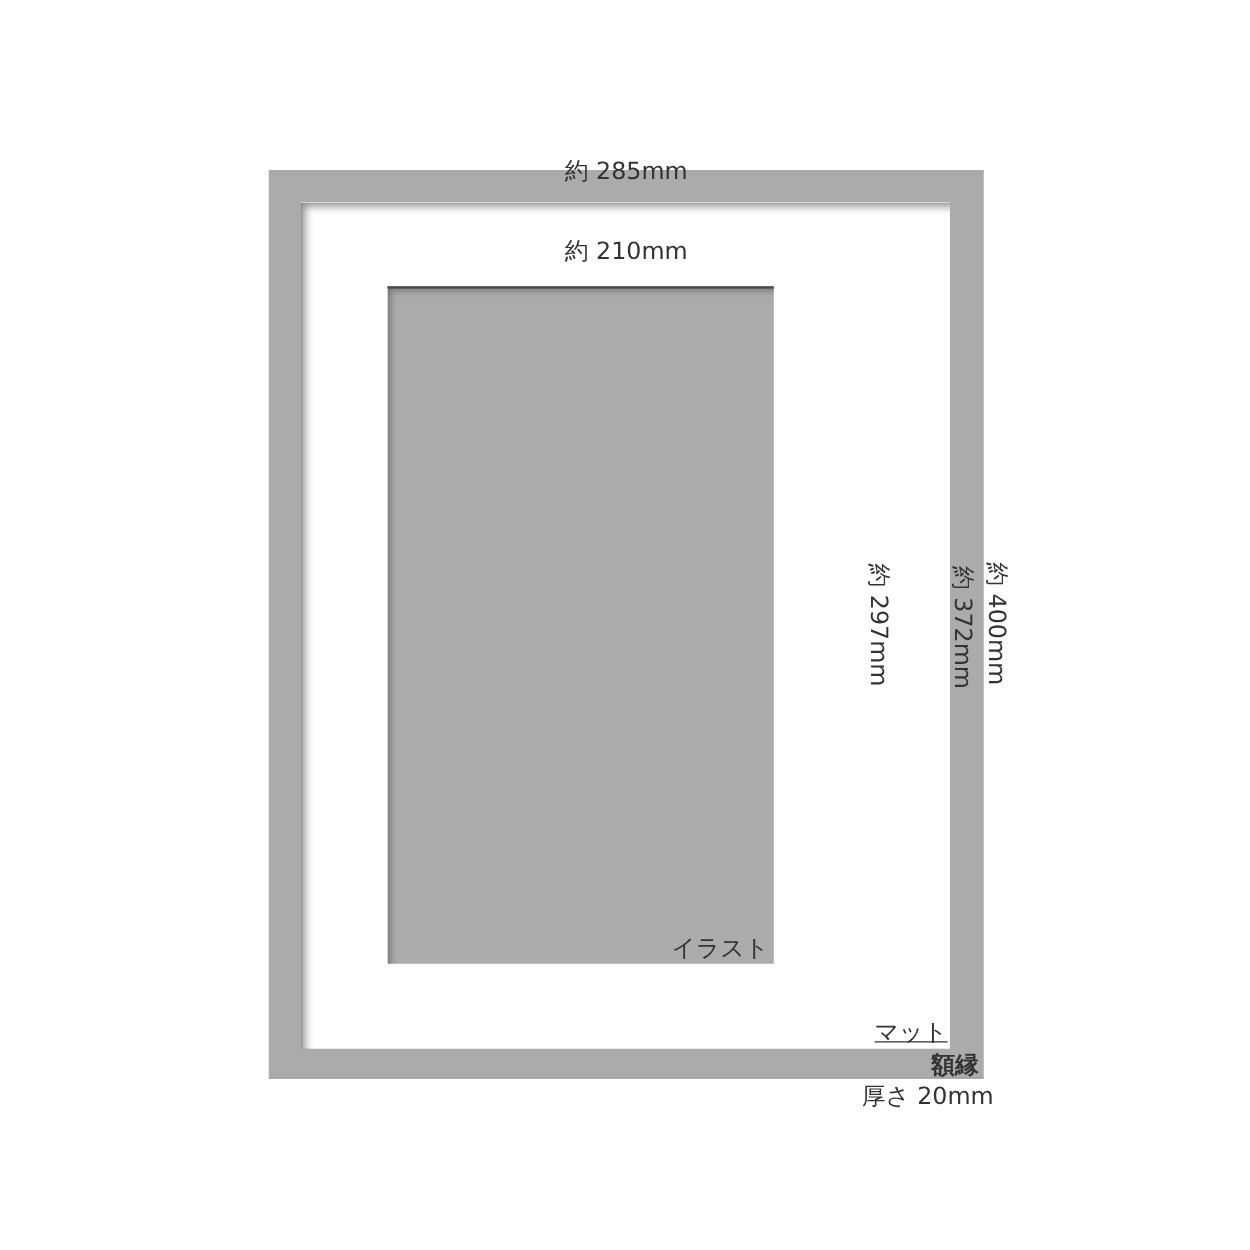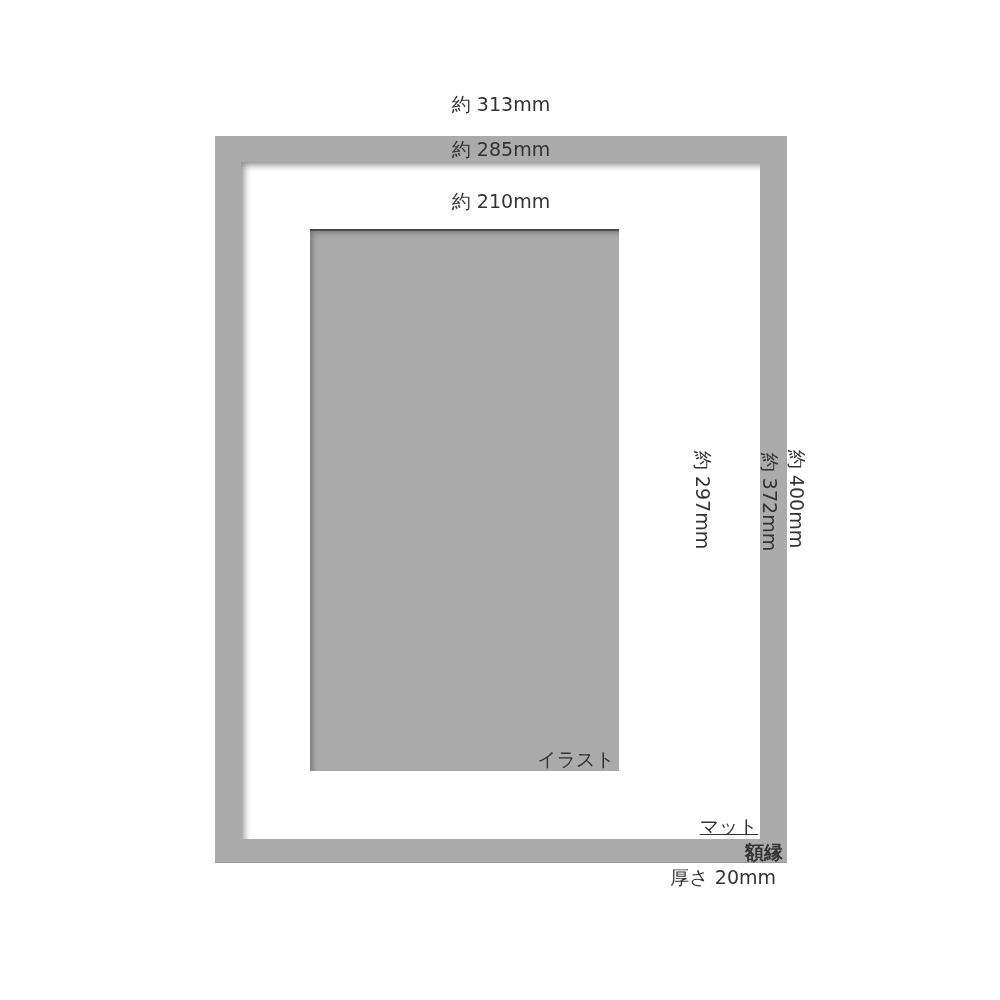--- a/index.html
+++ b/index.html
@@ -46,43 +46,42 @@
     background: var(--gray);
     border-top: 2px solid var(--edge);
     box-shadow: inset 4px 3px 6px -2px rgba(0,0,0,0.35);
   }
 
   .label { white-space: nowrap; line-height: 22px; }
   .center { text-align: center; }
   .right  { text-align: right; }
 
   .outer-width-label  { left: 215px; top: 93px;  width: 572px; }
-  .mat-width-label    { left: 215px; top: 138px; width: 572px; }
+  .mat-width-label    { left: 215px; top: 126px; width: 572px; }
   .illust-width-label { left: 310px; top: 190px; width: 382px; }
 
   .v-label {
     width: 140px; height: 22px;
     text-align: center;
     transform: rotate(90deg);
   }
   .illust-height-label { left: 633px; top: 489px; }
   .mat-height-label    { left: 700px; top: 491px; }
   .outer-height-label  { left: 727px; top: 488px; }
 
   .illust-name { right: 4px; bottom: 1px; }
   .mat-name    { right: 2px; bottom: 2px; text-decoration: underline; }
   .frame-name     { left: 215px; top: 841px; width: 570px; padding-right: 2px; box-sizing: border-box; }
-  .thickness-label{ left: 208px; top: 866px; width: 570px; padding-right: 2px; box-sizing: border-box; }
+  .thickness-label{ left: 227px; top: 866px; width: 570px; padding-right: 2px; box-sizing: border-box; }
 </style>
 </head>
 <body>
 
 <div class="canvas">
 
-  <div class="abs label center outer-width-label">約 313mm</div>
 
   <div class="abs frame">
     <div class="abs label right frame-name" style="left:0; top:705px; width:570px;font-weight:bold;">額縁</div>
   </div>
 
   <div class="abs label center mat-width-label">約 285mm</div>
 
   <div class="abs mat">
     <div class="abs label mat-name">マット</div>
   </div>

